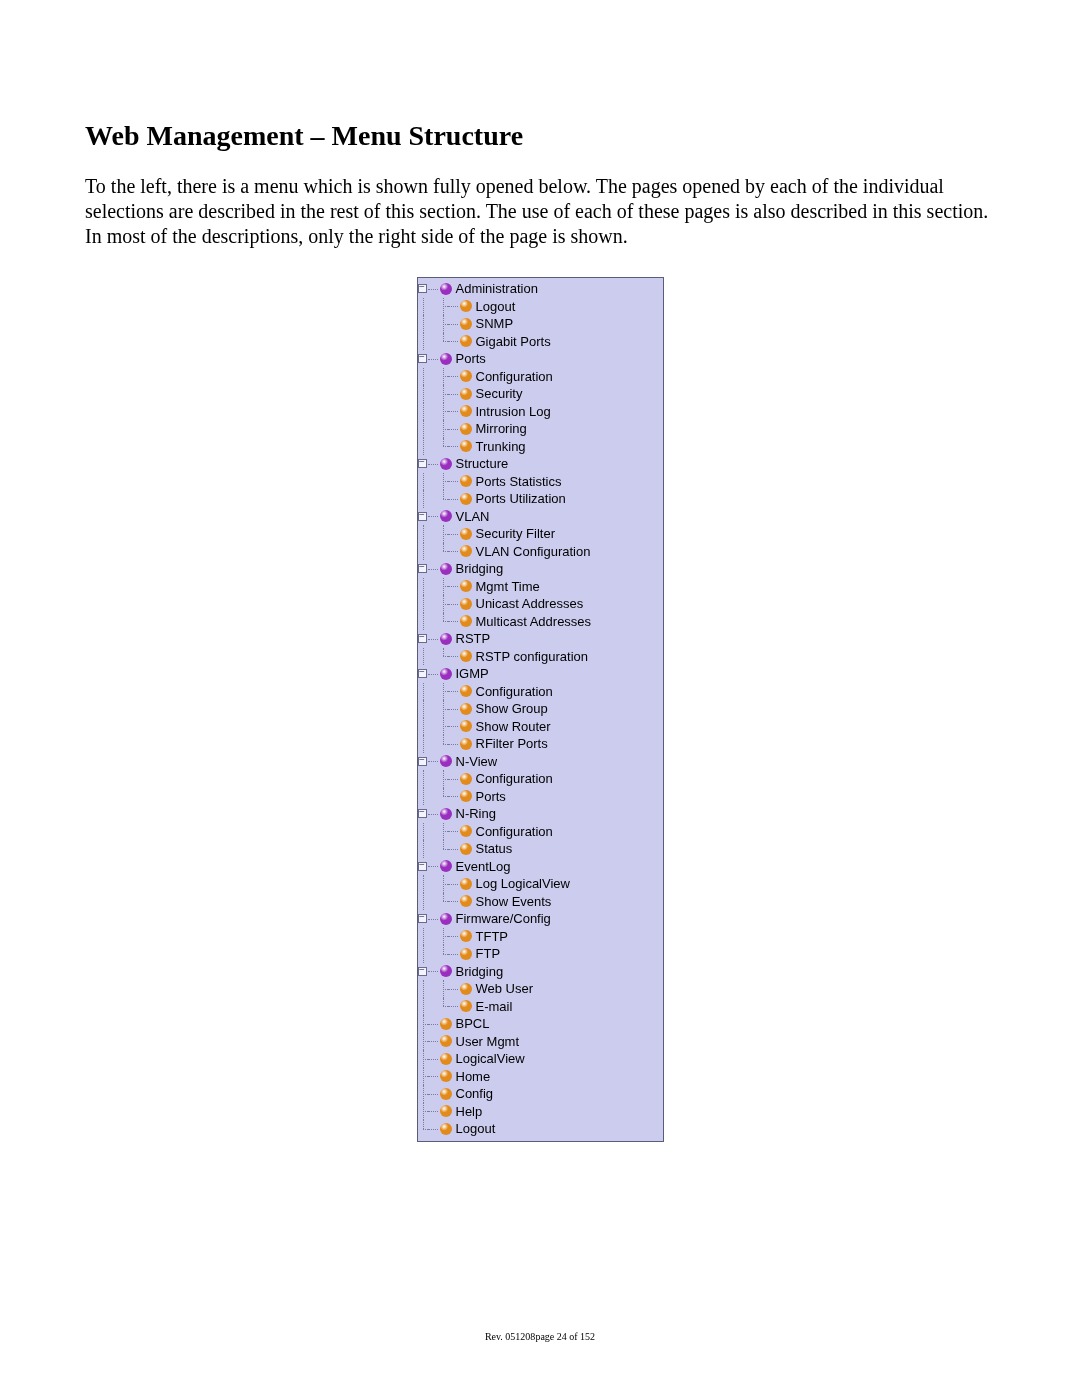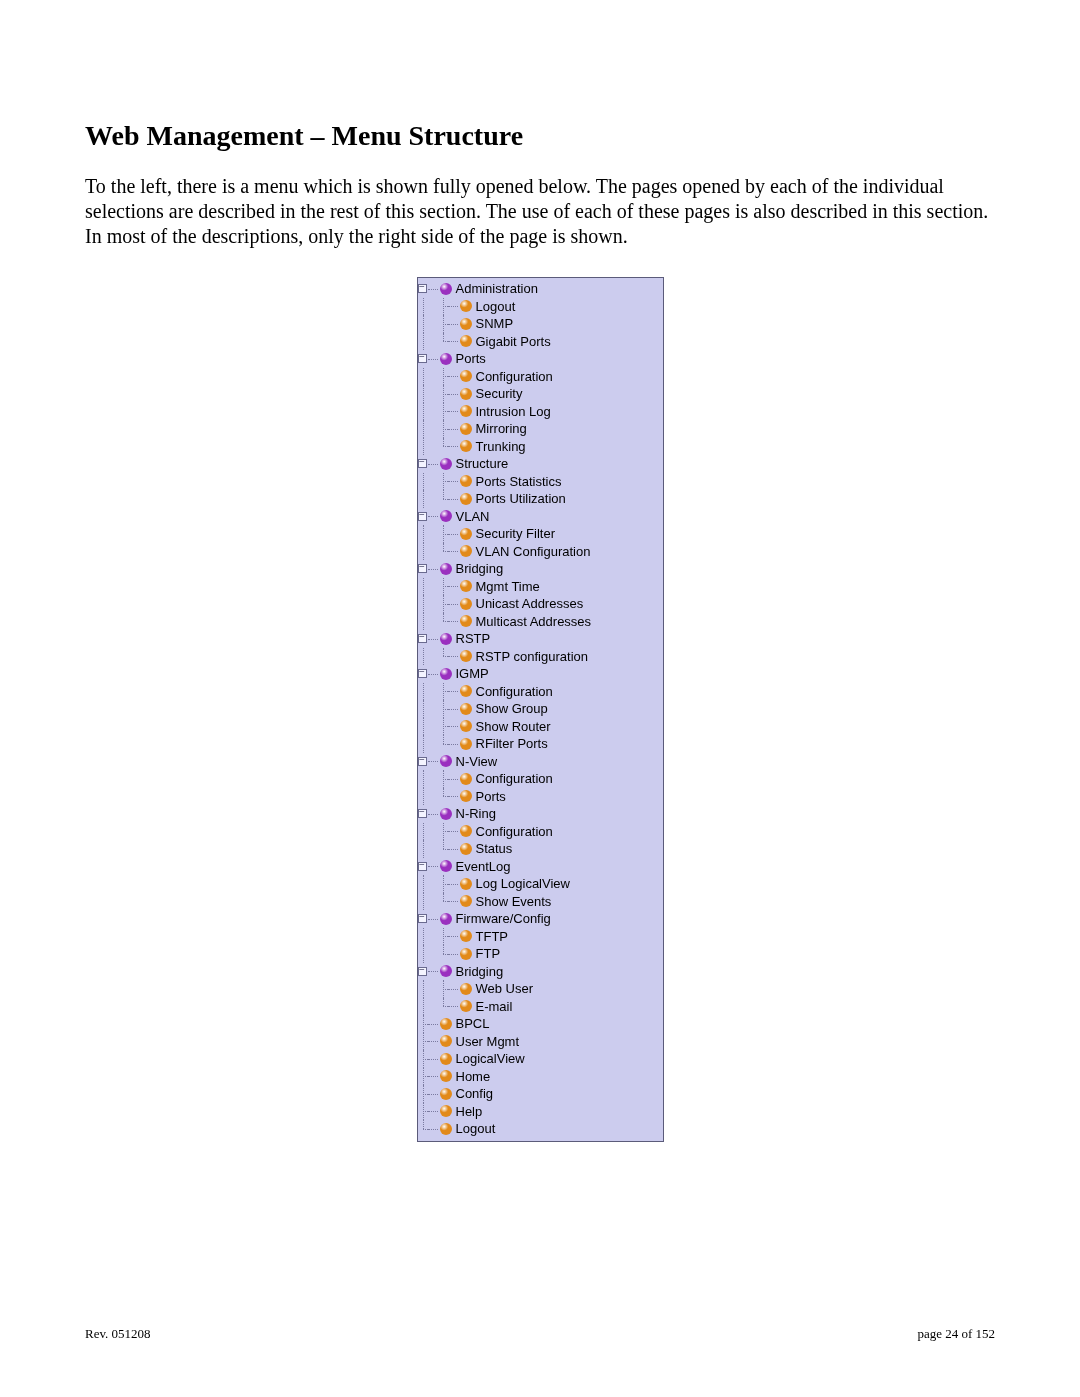--- a/index.html
+++ b/index.html
@@ -144,22 +144,22 @@
   .label {
     padding-left: 0;
   }
   
   .footer {
     position: absolute;
     left: 85px;
     right: 85px;
     bottom: 55px;
     display: flex;
-    justify-content: space-between;
-    font-size: 13px;
+    justify-content: center;
+    font-size: 10px;
   }
 </style>
 </head>
 <body>
 
 <div class="page">
 
   <div class="title">Web Management – Menu Structure</div>
 
   <div class="body-text">To the left, there is a menu which is shown fully opened below.  The pages opened by each of the individual selections are described in the rest of this section.  The use of each of these pages is also described in this section.  In most of the descriptions, only the right side of the page is shown.</div>

